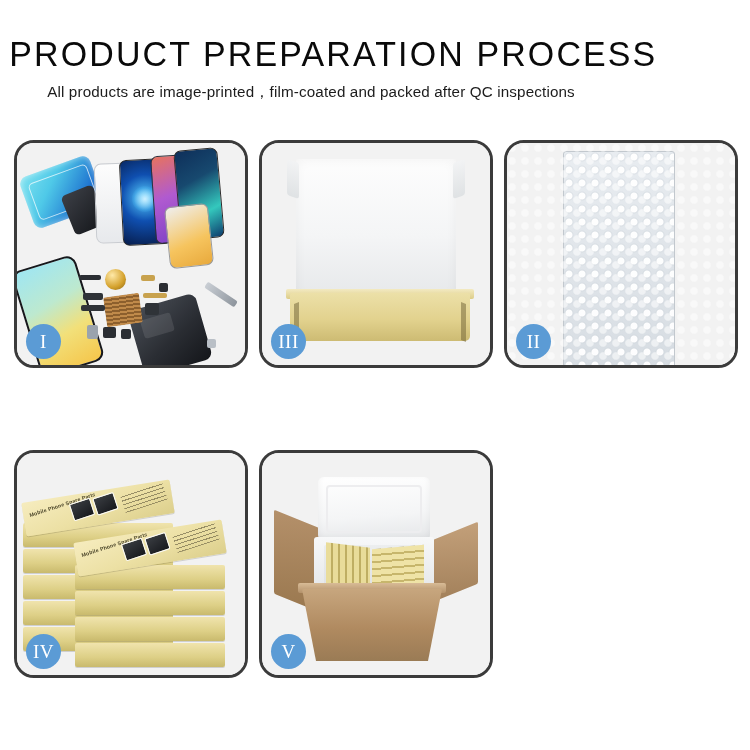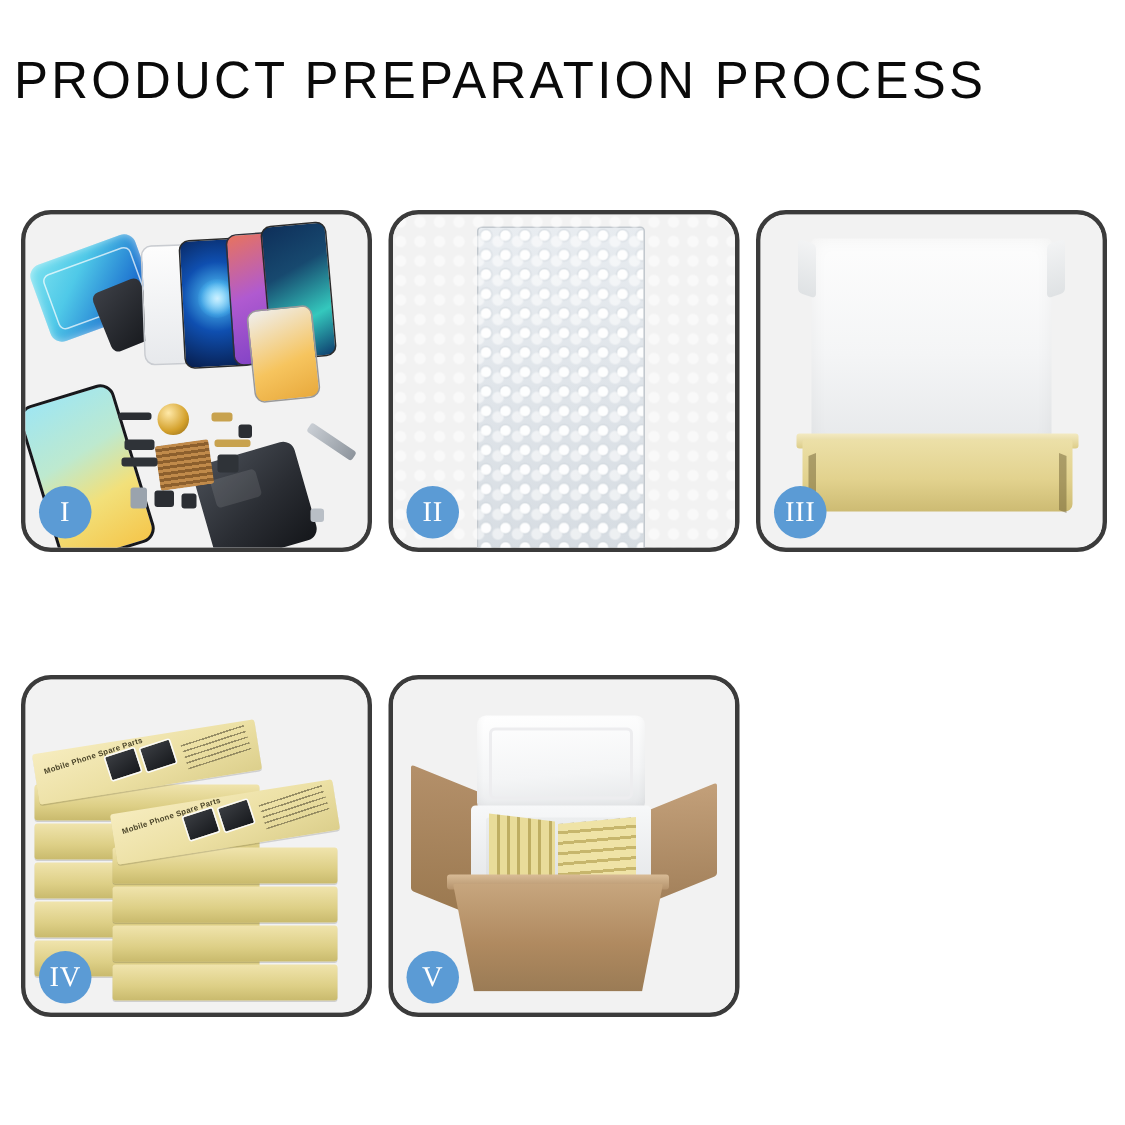--- a/index.html
+++ b/index.html
@@ -360,20 +360,21 @@
   .c6-tape2 {
     position:absolute; left:50px; top:168px; width:20px; height:18px;
     background:#a98a66; opacity:0.7; transform: skewY(16deg);
   }
 </style>
 </head>
 <body>
 
 <div class="header">
   <div class="title">PRODUCT PREPARATION PROCESS</div>
+  <div class="subtitle">All products are image-printed，film-coated and packed after QC inspections</div>
 </div>
 
 <div class="grid">
 
   <div class="panel">
     <div class="panel-stage">
       <div class="ph ph-screenprot"></div>
       <div class="ph ph-dark1"></div>
       <div class="ph ph-glass"></div>
       <div class="ph ph-blue"></div>
@@ -395,41 +396,41 @@
       <div class="dot" style="left:86px; top:184px; width:13px; height:11px;"></div>
       <div class="dot" style="left:104px; top:186px; width:10px; height:10px;"></div>
       <div class="dot" style="left:190px; top:196px; width:9px; height:9px; background:#b9bfc6;"></div>
       <div class="flex" style="left:186px; top:148px; width:36px; height:7px; background:linear-gradient(90deg,#c9ced4,#8e959d); transform:rotate(34deg);"></div>
     </div>
     <div class="badge">I</div>
   </div>
 
   <div class="panel">
     <div class="panel-stage">
+      <div class="b3-foam"></div>
+      <div class="b3-bubbles"></div>
+      <div class="b3-lip"></div>
+      <div class="b3-boxfront"></div>
+    </div>
+    <div class="badge">III</div>
+  </div>
+
+  <div class="panel">
+    <div class="panel-stage">
       <div class="bw-screen"></div>
       <div class="bw-cable"></div>
       <div class="bw-ring"></div>
       <div class="bw-tape" style="left:82px; top:18px; width:13px; height:9px;"></div>
       <div class="bw-tape" style="left:82px; top:100px; width:14px; height:10px;"></div>
       <div class="bw-tape" style="left:78px; top:186px; width:12px; height:22px;"></div>
       <div class="bw-tape" style="left:130px; top:182px; width:12px; height:26px;"></div>
       <div class="bw-bag"></div>
       <div class="bw-gloss"></div>
     </div>
     <div class="badge">II</div>
-  </div>
-
-  <div class="panel">
-    <div class="panel-stage">
-      <div class="b3-foam"></div>
-      <div class="b3-bubbles"></div>
-      <div class="b3-lip"></div>
-      <div class="b3-boxfront"></div>
-    </div>
-    <div class="badge">III</div>
   </div>
 
   <div class="panel">
     <div class="panel-stage">
       <div class="stack">
         <div class="sbox" style="left:0px;  top:152px;"></div>
         <div class="sbox" style="left:0px;  top:126px;"></div>
         <div class="sbox" style="left:0px;  top:100px;"></div>
         <div class="sbox" style="left:0px;  top:74px;"></div>
         <div class="sbox" style="left:0px;  top:48px;"></div>

